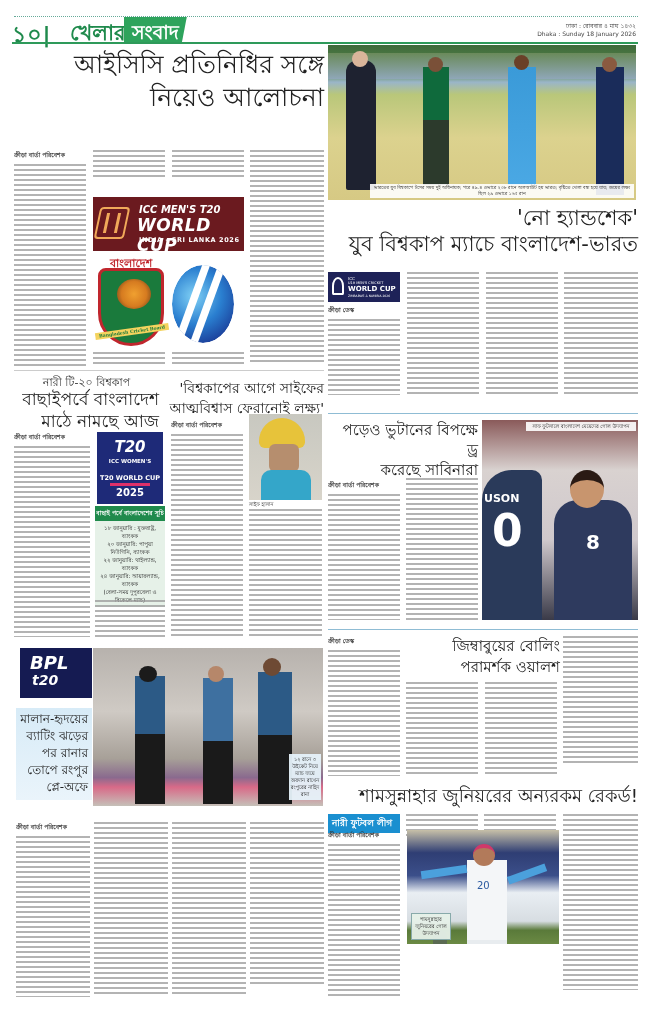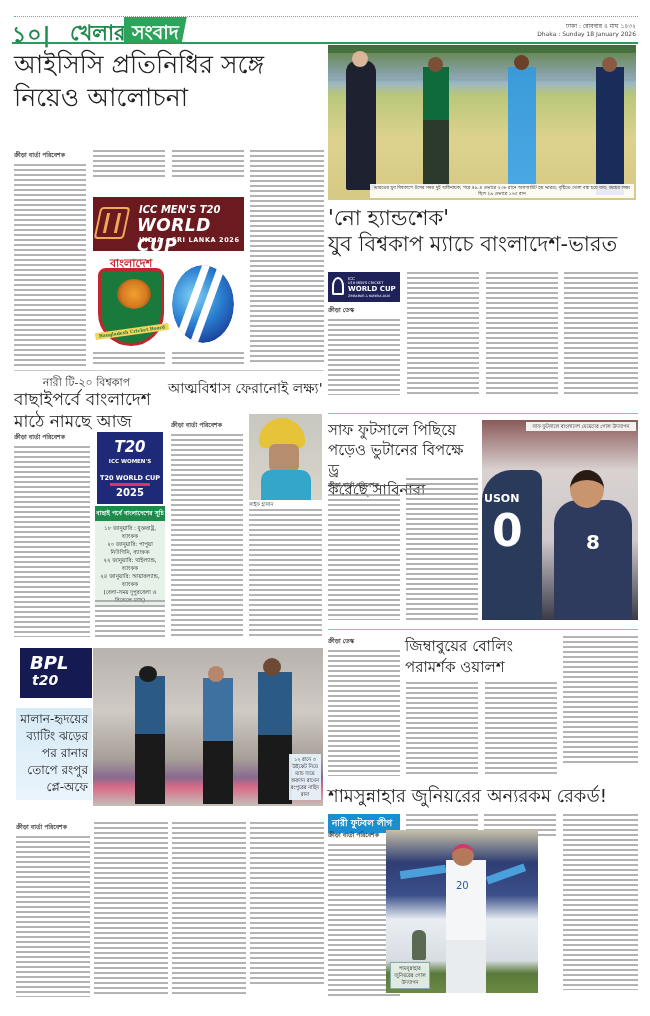--- a/index.html
+++ b/index.html
@@ -10,21 +10,21 @@
 
 
 .mast-dots { position:absolute; left:14px; top:16px; width:624px; border-top:1px dotted #6a9; }
 .page-no { position:absolute; left:12px; top:17px; font-size:22px; color:#1f8a4c; font-family:"DejaVu Sans", sans-serif; font-weight:bold; letter-spacing:1px; }
 .mast-bar { position:absolute; left:12px; top:42px; width:626px; height:2px; background:#2e9a5a; }
 .brand-1 { position:absolute; left:70px; top:17px; font-size:21px; color:#1f8a4c; font-family:"DejaVu Sans", sans-serif; font-weight:bold; }
 .brand-2 { position:absolute; left:124px; top:17px; height:26px; padding:1px 8px; background:#2ea35c; color:#fff; font-size:19px; font-family:"DejaVu Sans", sans-serif; font-weight:bold; clip-path:polygon(0 0, 100% 0, 92% 100%, 0 100%); }
 .date-block { position:absolute; right:14px; top:22px; text-align:right; font-size:6px; line-height:8px; color:#444; font-family:"DejaVu Sans", sans-serif; }
 
 
-.hl { font-family:"DejaVu Sans", sans-serif; color:#222; text-align:left; font-weight:normal; }
+.hl { font-family:"DejaVu Sans", sans-serif; color:#222; text-align:right; font-weight:normal; }
 .kicker { font-family:"DejaVu Sans", sans-serif; color:#333; text-align:center; }
 
 
 .col-text { position:absolute; overflow:hidden; }
 .col-text .byline { font-size:6px; color:#333; margin-bottom:3px; font-family:"DejaVu Sans", sans-serif; font-weight:bold; }
 .lines { width:100%; background:repeating-linear-gradient(to bottom, #9a9a9a 0px, #9a9a9a 2px, transparent 2px, transparent 5px); opacity:0.75; }
 
 .divider-h { position:absolute; height:1px; background:#8fbcd4; }
 
 
@@ -170,38 +170,38 @@
     <div>২২ জানুয়ারি: থাইল্যান্ড, ব্যাংকক</div>
     <div>২৪ জানুয়ারি: আয়ারল্যান্ড, ব্যাংকক</div>
     <div>(বেলা-সময় দুপুরবেলা ও বিকেলে ম্যাচ)</div>
   </div>
 </div>
 <div class="col-text" style="left:95px; top:600px; width:70px; height:38px;">
     <div class="lines" style="height:38px;"></div>
   </div>
 
 <div class="abs hl" style="left:168px; top:378px; width:156px; font-size:14px; line-height:20px;">
+  <div>'বিশ্বকাপের আগে সাইফের</div>
   <div>আত্মবিশ্বাস ফেরানোই লক্ষ্য'</div>
 </div>
 <div class="col-text" style="left:171px; top:420px; width:72px; height:218px;">
   <div class="byline">ক্রীড়া বার্তা পরিবেশক</div>
   <div class="lines" style="height:208px;"></div>
 </div>
 <div class="photo" style="left:249px; top:414px; width:73px; height:86px; background:linear-gradient(to bottom, #c8c8c0 0%, #d8d4ca 100%);">
   <div style="position:absolute; left:10px; top:4px; width:46px; height:30px; background:#e7c33a; border-radius:24px 24px 6px 6px;"></div>
   <div style="position:absolute; left:20px; top:30px; width:30px; height:28px; background:#b68e6e; border-radius:6px;"></div>
   <div style="position:absolute; left:12px; top:56px; width:50px; height:30px; background:#34a6c9; border-radius:10px 10px 0 0;"></div>
 </div>
 <div class="caption" style="left:249px; top:501px; width:73px; text-align:left;">সাইফ হাসান</div>
 <div class="col-text" style="left:249px; top:509px; width:73px; height:129px;">
     <div class="lines" style="height:129px;"></div>
   </div>
 
 <div class="abs hl" style="left:328px; top:420px; width:150px; font-size:15px; line-height:20px;">
-  <div>সাফ ফুটসালে পিছিয়ে</div>
   <div>পড়েও ভুটানের বিপক্ষে ড্র</div>
   <div>করেছে সাবিনারা</div>
 </div>
 <div class="col-text" style="left:328px; top:480px; width:72px; height:140px;">
   <div class="byline">ক্রীড়া বার্তা পরিবেশক</div>
   <div class="lines" style="height:130px;"></div>
 </div>
 <div class="col-text" style="left:406px; top:478px; width:72px; height:142px;">
     <div class="lines" style="height:142px;"></div>
   </div>
@@ -286,21 +286,21 @@
 <div class="col-text" style="left:406px; top:814px; width:72px; height:22px;">
     <div class="lines" style="height:22px;"></div>
   </div>
 <div class="col-text" style="left:484px; top:814px; width:72px; height:22px;">
     <div class="lines" style="height:22px;"></div>
   </div>
 <div class="col-text" style="left:563px; top:814px; width:75px; height:176px;">
     <div class="lines" style="height:176px;"></div>
   </div>
 
-<div class="photo" style="left:386px; top:830px; width:152px; height:163px; background:linear-gradient(to bottom, #c7c0a8 0%, #2f3e74 20%, #3b4f8a 40%, #e9eef3 55%, #d7dde2 80%, #5a7a3a 88%, #6b8a44 100%);">
+<div class="photo" style="left:407px; top:830px; width:152px; height:114px; background:linear-gradient(to bottom, #c7c0a8 0%, #2f3e74 20%, #3b4f8a 40%, #e9eef3 55%, #d7dde2 80%, #5a7a3a 88%, #6b8a44 100%);">
   <div style="position:absolute; left:60px; top:30px; width:40px; height:133px; background:linear-gradient(to bottom, #f4f6f8 0%, #f4f6f8 60%, #e8ecef 60%);">
     <div style="position:absolute; left:10px; top:20px; font-size:10px; color:#2c5aa0; font-family:'DejaVu Sans',sans-serif;">20</div>
   </div>
   <div style="position:absolute; left:66px; top:14px; width:22px; height:22px; border-radius:50%; background:#b27a5a; border-top:4px solid #d0386a;"></div>
   <div style="position:absolute; left:14px; top:38px; width:46px; height:8px; background:#4ba0dc; transform:rotate(-8deg);"></div>
   <div style="position:absolute; left:100px; top:40px; width:40px; height:8px; background:#4ba0dc; transform:rotate(-20deg);"></div>
   <div style="position:absolute; left:26px; top:100px; width:14px; height:30px; background:#5a6a52; border-radius:6px 6px 2px 2px;"></div>
   <div class="caption" style="left:4px; bottom:4px; width:40px; background:rgba(230,240,232,0.95); border:1px solid #8aa; padding:2px 1px;">শামসুন্নাহার জুনিয়রের গোল উদযাপন</div>
 </div>
 

